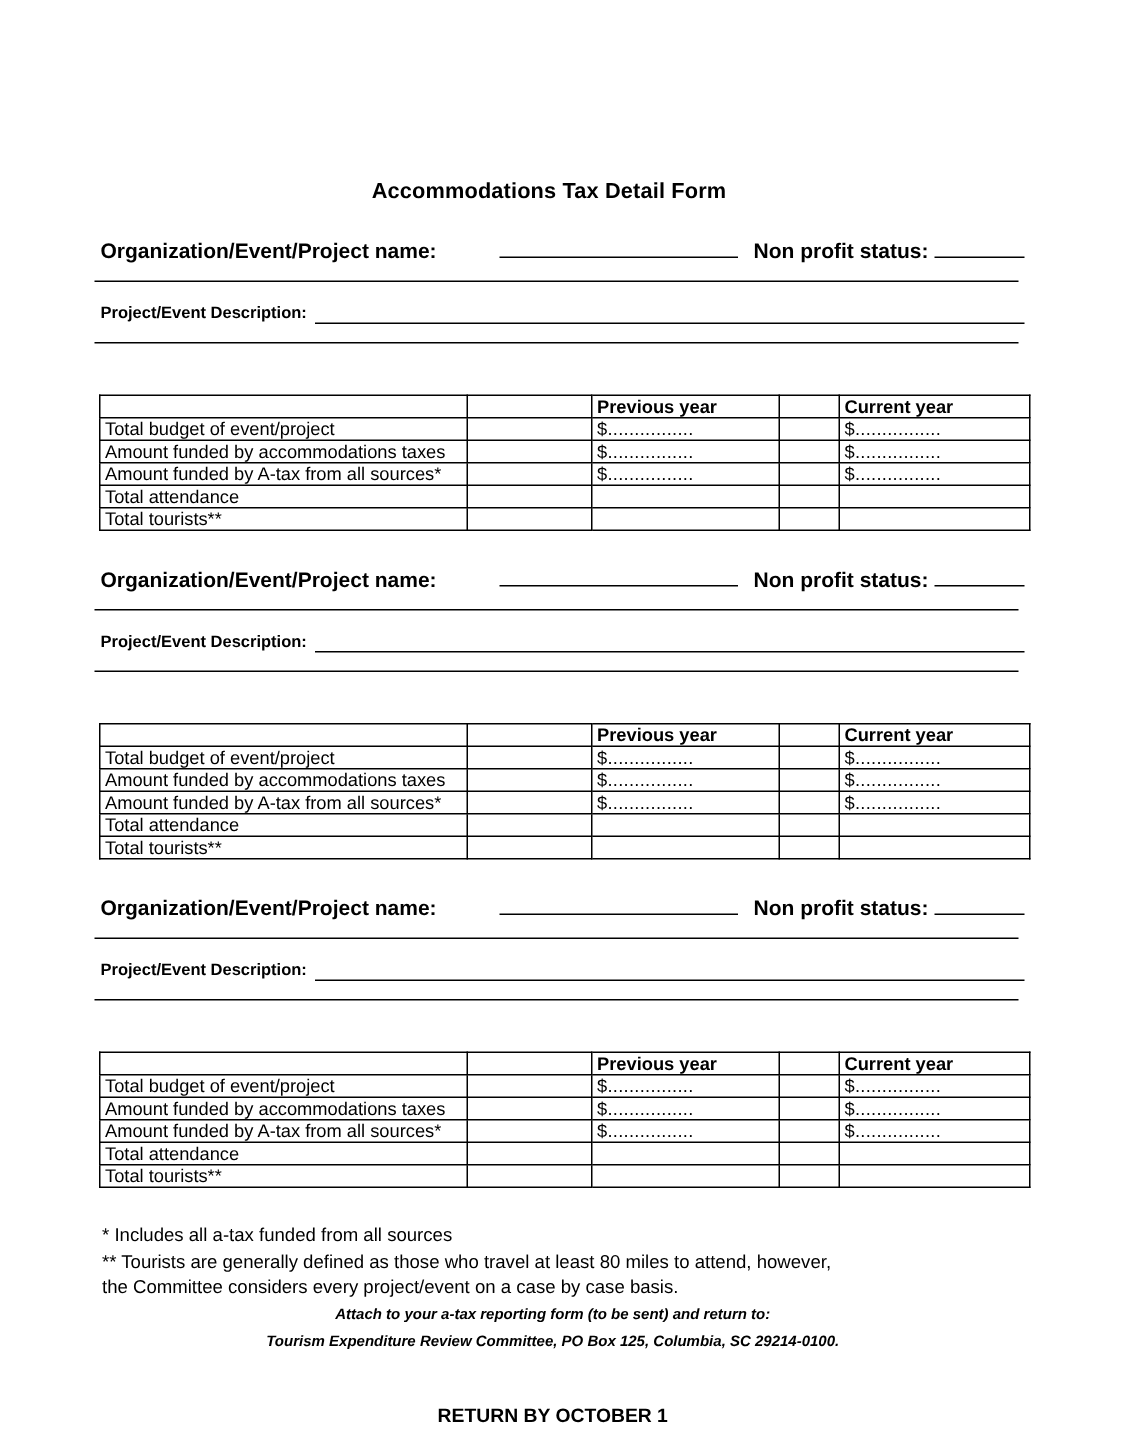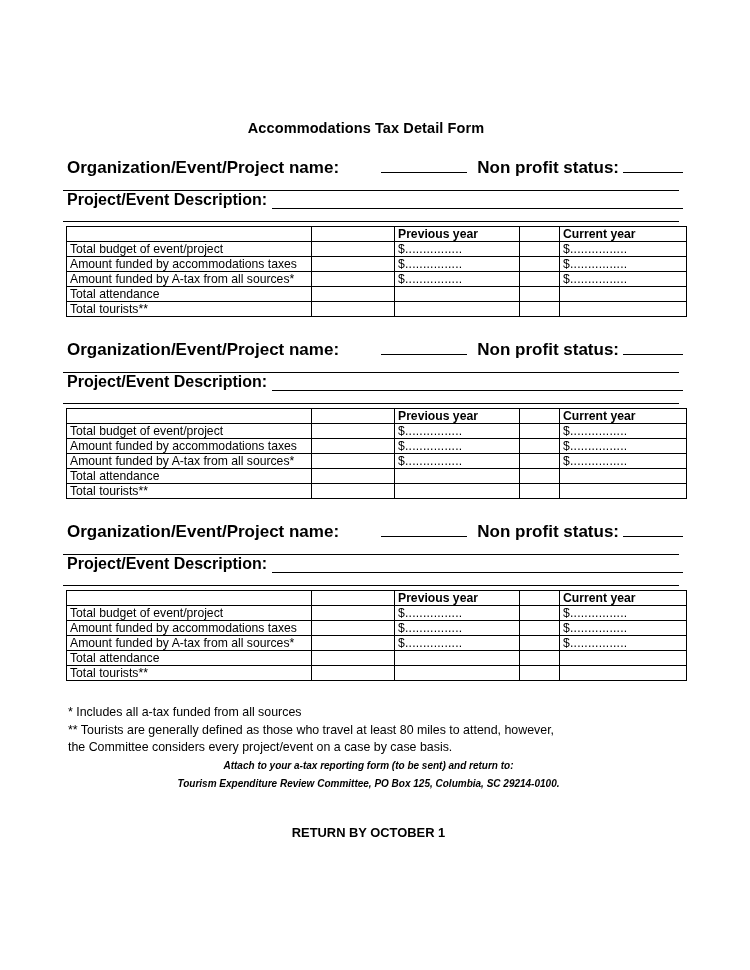--- a/index.html
+++ b/index.html
@@ -56,21 +56,21 @@
   
   .section {
     padding-left: 4px;
   }
   .sec-gap-1 { height: 22px; }
   .sec-gap-2 { height: 23px; }
 
   .org-row {
     display: flex;
     align-items: baseline;
-    font-size: 17px;
+    font-size: 14px;
     font-weight: bold;
     white-space: nowrap;
   }
   .org-label { }
   .org-blank {
     display: inline-block;
     width: 195px;
     margin-left: 42px;
     margin-right: 10px;
     border-bottom: 1.4px solid #000;
@@ -90,35 +90,36 @@
     border-bottom: 1.4px solid #000;
     height: 0;
     width: 616px;
     margin-left: -4px;
   }
   .rule-after-org { margin-top: 12px; }
   .rule-after-desc { margin-top: 12px; }
 
   .desc-row {
     display: flex;
-    align-items: flex-end;
-    font-size: 16px;
+    align-items: center;
+    font-size: 11px;
     font-weight: bold;
     white-space: nowrap;
+    margin-top: 14px;
   }
   .desc-blank {
     display: inline-block;
     flex: 1 1 auto;
     margin-left: 5px;
     border-bottom: 1.4px solid #000;
     height: 13px;
   }
 
   
-  .tbl-wrap { margin-top: 4px; margin-left: -1px; }
+  .tbl-wrap { margin-top: 34px; margin-left: -1px; }
   table.data {
     border-collapse: collapse;
     width: 620px;
     table-layout: fixed;
     font-size: 12.2px;
   }
   table.data td {
     border: 1.1px solid #000;
     height: 14px;
     padding: 0 0 0 3px;

